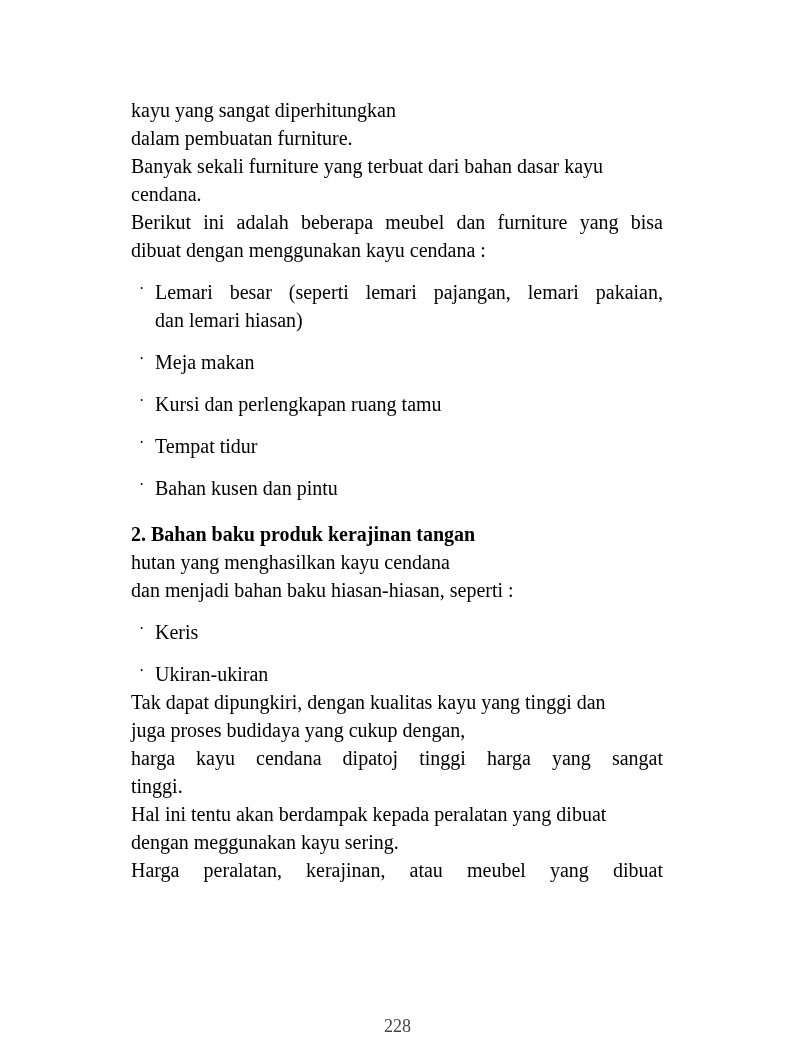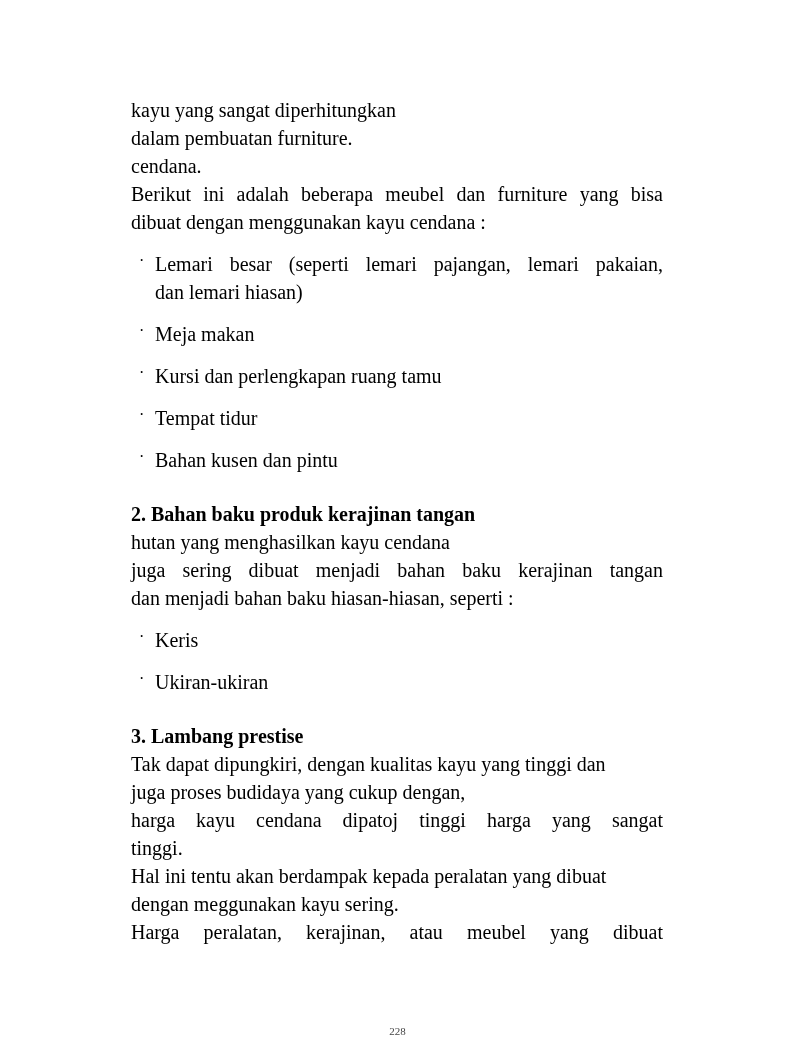--- a/index.html
+++ b/index.html
@@ -28,53 +28,54 @@
     text-align: left;
   }
   .line { min-height: 28px; }
   
   .jl {
     text-align: justify;
     text-align-last: justify;
   }
   .heading {
     font-weight: bold;
-    margin-top: 26px;
+    margin-top: 18px;
   }
   .bullet-item {
     position: relative;
     padding-left: 24px;
     margin-top: 14px;
   }
   .bullet {
     position: absolute;
     left: 8px;
     top: 0;
     font-size: 16px;
     line-height: 22px;
   }
   .pagenum {
     position: absolute;
     left: 0;
     right: 0;
     bottom: 26px;
     text-align: center;
-    font-size: 11px;
+    font-size: 18px;
     color: #454545;
   }
 </style>
 </head>
 <body>
 
 <div class="page">
 
   <main class="content">
 
     <div class="line">kayu yang sangat diperhitungkan</div>
     <div class="line">dalam pembuatan furniture.</div>
+    <div class="line">Banyak sekali furniture yang terbuat dari bahan dasar kayu</div>
     <div class="line">cendana.</div>
     <div class="line jl">Berikut ini adalah beberapa meubel dan furniture yang bisa</div>
     <div class="line">dibuat dengan menggunakan kayu cendana :</div>
 
     <div class="bullet-item">
       <span class="bullet">·</span>
       <div class="line jl">Lemari besar (seperti lemari pajangan, lemari pakaian,</div>
       <div class="line">dan lemari hiasan)</div>
     </div>
     <div class="bullet-item">
@@ -89,33 +90,31 @@
       <span class="bullet">·</span>
       <div class="line">Tempat tidur</div>
     </div>
     <div class="bullet-item">
       <span class="bullet">·</span>
       <div class="line">Bahan kusen dan pintu</div>
     </div>
 
     <div class="line heading">2. Bahan baku produk kerajinan tangan</div>
     <div class="line">hutan yang menghasilkan kayu cendana</div>
-    <div class="line jl">juga sering dibuat menjadi bahan baku kerajinan tangan</div>
     <div class="line">dan menjadi bahan baku hiasan-hiasan, seperti :</div>
 
     <div class="bullet-item">
       <span class="bullet">·</span>
       <div class="line">Keris</div>
     </div>
     <div class="bullet-item">
       <span class="bullet">·</span>
       <div class="line">Ukiran-ukiran</div>
     </div>
 
-    <div class="line heading">3. Lambang prestise</div>
     <div class="line">Tak dapat dipungkiri, dengan kualitas kayu yang tinggi dan</div>
     <div class="line">juga proses budidaya yang cukup dengan,</div>
     <div class="line jl">harga kayu cendana dipatoj tinggi harga yang sangat</div>
     <div class="line">tinggi.</div>
     <div class="line">Hal ini tentu akan berdampak kepada peralatan yang dibuat</div>
     <div class="line">dengan meggunakan kayu sering.</div>
     <div class="line jl">Harga peralatan, kerajinan, atau meubel yang dibuat</div>
 
   </main>
 

